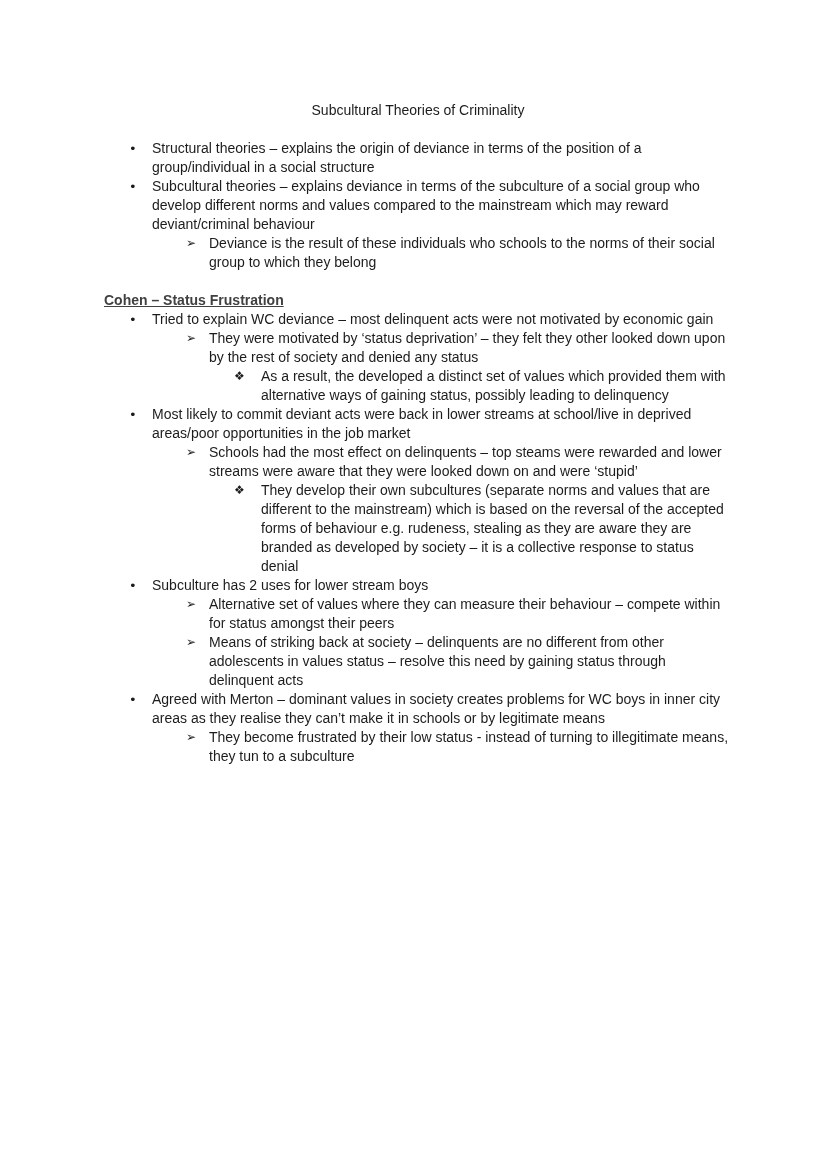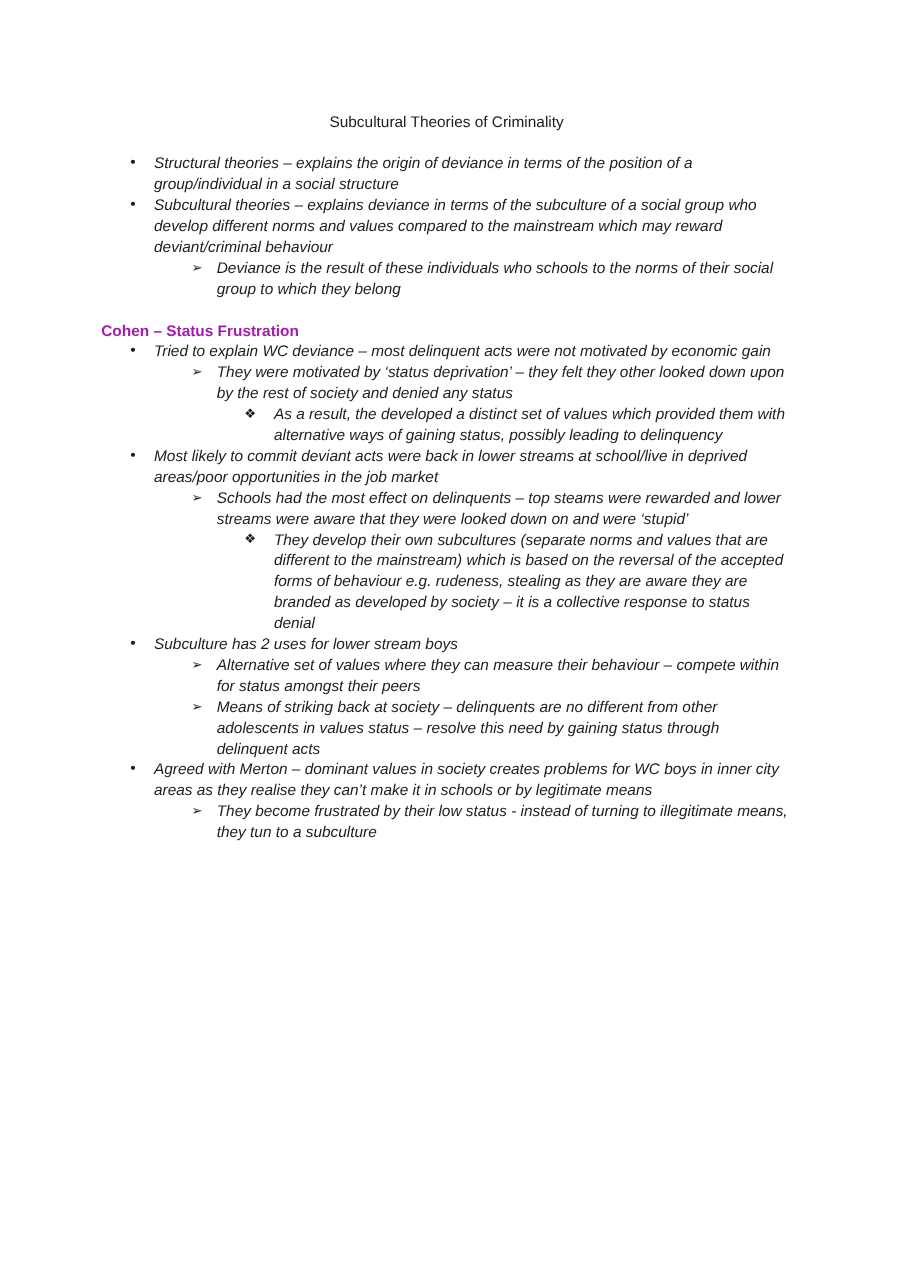--- a/index.html
+++ b/index.html
@@ -11,49 +11,49 @@
     position: relative;
     width: 828px;
     height: 1171px;
     background: #ffffff;
     overflow: hidden;
     font-family: "Liberation Sans", sans-serif;
     color: #1c1c1c;
   }
   .content {
     position: absolute;
-    left: 92px;
+    left: 104px;
     top: 101px;
     width: 628px;
     font-size: 14px;
     line-height: 19px;
   }
   .doc-title {
     text-align: center;
     white-space: nowrap;
   }
   .spacer {
     height: 19px;
   }
   .section-heading {
     font-weight: bold;
-    color: #a21caf;
+    color: #404040;
+    text-decoration: underline;
   }
   .li {
     display: flex;
     align-items: flex-start;
   }
   .li .marker {
     flex: 0 0 auto;
     text-align: left;
     font-family: "DejaVu Sans", "Liberation Sans", sans-serif;
   }
   .li .txt {
     flex: 1 1 auto;
-    font-style: italic;
   }
   
   .li.l1 { padding-left: 25px; }
   .li.l1 .marker { width: 23px; font-size: 13px; }
   .li.l2 { padding-left: 82px; }
   .li.l2 .marker { width: 23px; font-size: 12px; }
   .li.l3 { padding-left: 130px; }
   .li.l3 .marker { width: 27px; font-size: 12px; }
 </style>
 </head>

